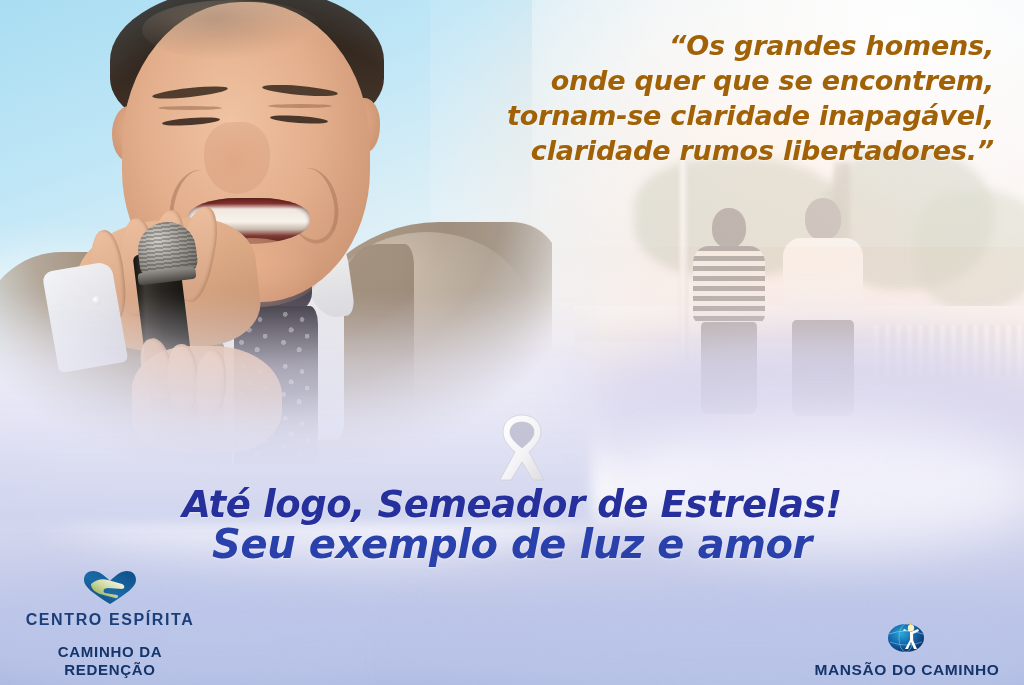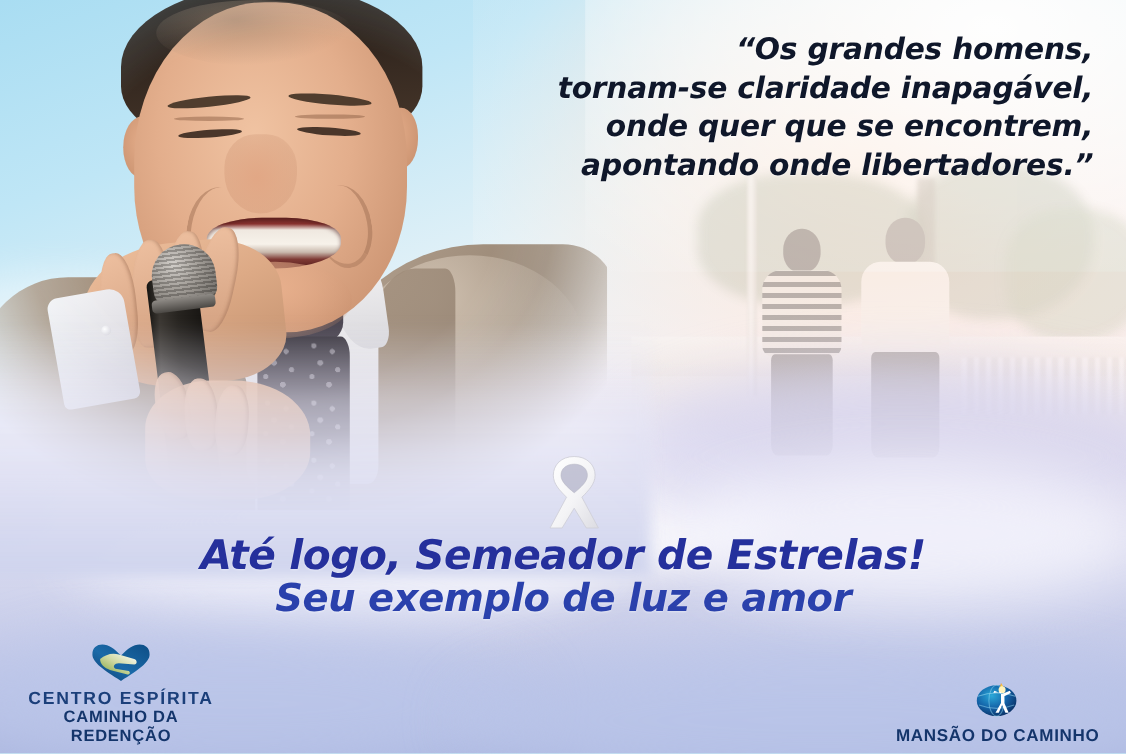--- a/index.html
+++ b/index.html
@@ -212,21 +212,21 @@
   .quote{
     position:absolute;right:30px;top:28px;width:600px;
     text-align:right;
   }
   .quote-line{
     display:block;
     font-family:"DejaVu Sans", sans-serif;
     font-style:italic;font-weight:700;
     font-size:27px;line-height:35px;
     letter-spacing:-.2px;
-    color:#0f172a;
+    color:#a16207;
     text-shadow:0 1px 1px rgba(255,255,255,.55);
     white-space:nowrap;
   }
   .quote-attr{
     display:block;margin-top:11px;
     font-family:"DejaVu Sans", sans-serif;
     font-style:italic;font-weight:700;
     font-size:15px;color:#184270;
     text-shadow:0 1px 1px rgba(255,255,255,.5);
   }
@@ -241,34 +241,34 @@
     position:absolute;left:0;right:0;top:484px;text-align:center;
   }
   .hl{
     display:block;
     font-family:"DejaVu Sans", sans-serif;
     font-style:italic;font-weight:700;
     letter-spacing:-.4px;
     white-space:nowrap;
   }
   .hl1{font-size:37px;line-height:41px;color:#25309c;text-shadow:0 1px 2px rgba(255,255,255,.45);}
-  .hl2{font-size:35px;line-height:39px;color:#2a41ac;text-shadow:0 1px 2px rgba(255,255,255,.45);}
+  .hl2{font-size:40px;line-height:39px;color:#2a41ac;text-shadow:0 1px 2px rgba(255,255,255,.45);}
   .hl3{font-size:36px;line-height:40px;color:#2a7cc6;text-shadow:0 1px 2px rgba(255,255,255,.45);}
 
   
   .logo-left{position:absolute;left:10px;bottom:6px;width:200px;text-align:center;}
   .logo-right{position:absolute;right:12px;bottom:6px;width:210px;text-align:center;}
   .logo-mark{display:block;margin:0 auto 3px;}
   .logo-t1{
     display:block;font-family:"Liberation Sans", sans-serif;
     font-weight:700;font-size:16px;letter-spacing:1.6px;color:#1b3f7a;line-height:14px;
   }
   .logo-t2{
     display:block;font-family:"Liberation Sans", sans-serif;
-    font-weight:700;font-size:15px;letter-spacing:.7px;color:#14356b;line-height:18px;
+    font-weight:700;font-size:15px;letter-spacing:.7px;color:#14356b;line-height:18px;margin-top:16px;
   }
   .logo-t-big{
     display:block;font-family:"Liberation Sans", sans-serif;
     font-weight:700;font-size:15.5px;letter-spacing:.6px;color:#14356b;line-height:18px;
   }
 </style>
 </head>
 <body>
 
 <div id="poster">
@@ -363,23 +363,23 @@
       <div class="finger" style="left:150px;top:344px;width:30px;height:62px;transform:rotate(-12deg);opacity:.9;"></div>
       <div class="finger" style="left:176px;top:350px;width:30px;height:66px;transform:rotate(-4deg);opacity:.9;"></div>
       <div class="finger" style="left:204px;top:356px;width:30px;height:64px;transform:rotate(4deg);opacity:.9;"></div>
 
     </div>
     <div class="portrait-fog"></div>
   </div>
 
   <div class="quote">
     <span class="quote-line">“Os grandes homens,</span>
+    <span class="quote-line">onde quer que se encontrem,</span>
     <span class="quote-line">tornam-se claridade inapagável,</span>
-    <span class="quote-line">onde quer que se encontrem,</span>
-    <span class="quote-line">apontando onde libertadores.”</span>
+    <span class="quote-line">claridade rumos libertadores.”</span>
   </div>
 
   <div class="ribbon">
     <svg width="72" height="82" viewBox="0 0 72 82" aria-hidden="true">
       <defs>
         <linearGradient id="rg" x1="0" y1="0" x2="1" y2="1">
           <stop offset="0%" stop-color="#ffffff"></stop>
           <stop offset="55%" stop-color="#f4f4f6"></stop>
           <stop offset="100%" stop-color="#dcdce2"></stop>
         </linearGradient>

